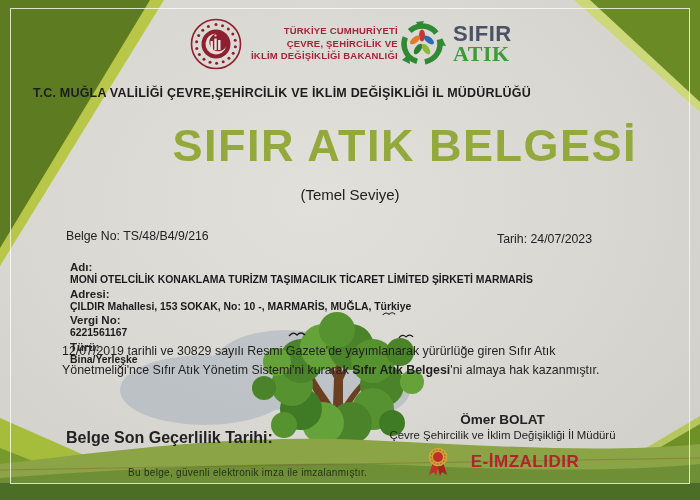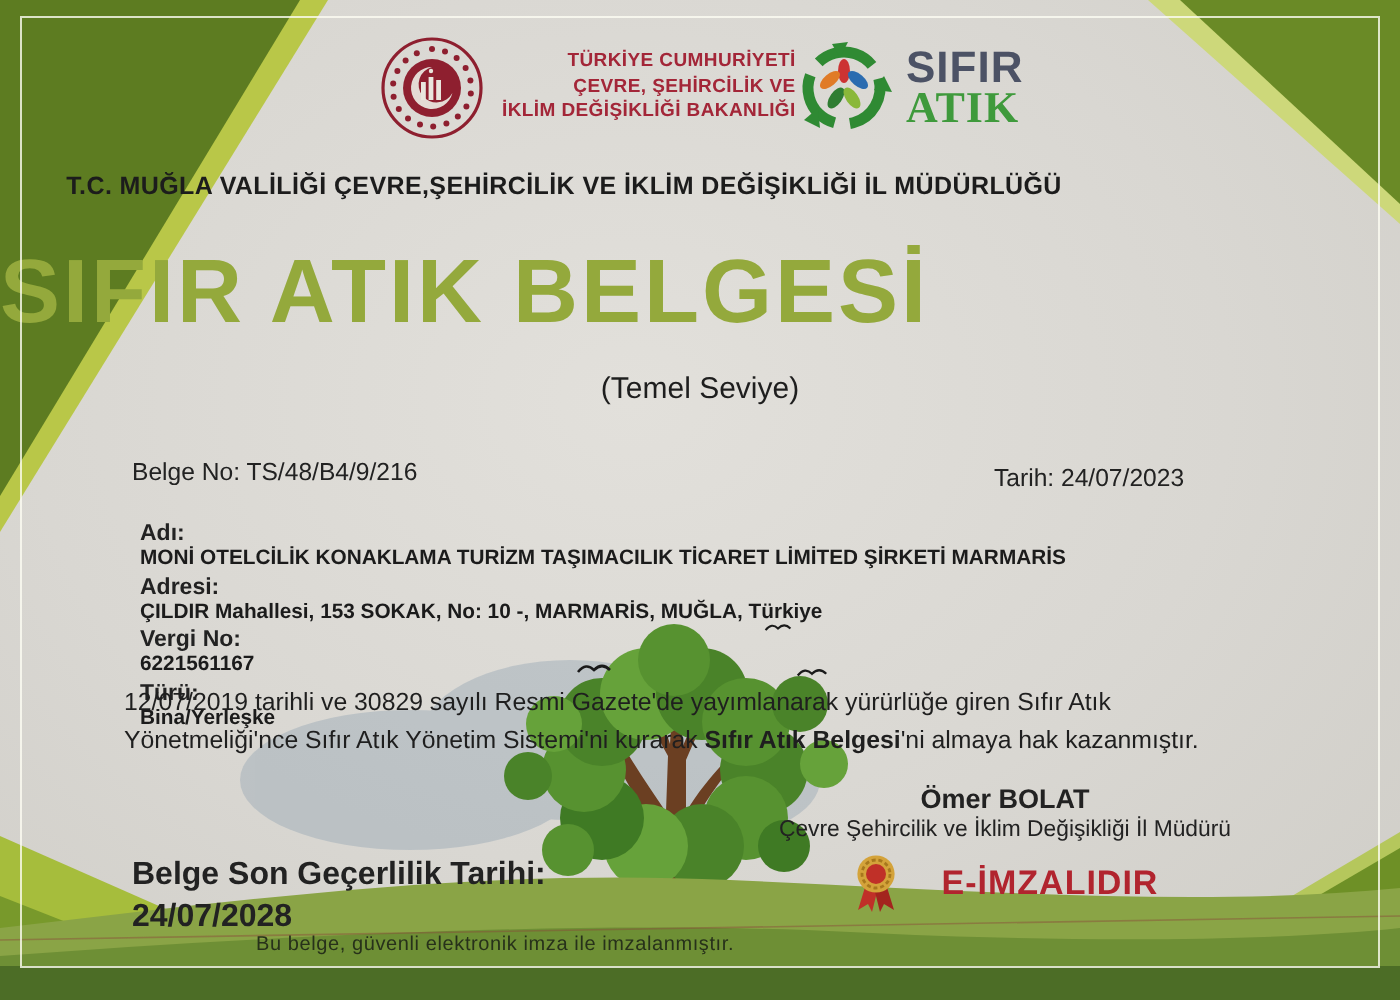--- a/index.html
+++ b/index.html
@@ -41,37 +41,37 @@
   .header{top:16px;left:0;width:700px;height:62px;}
   .ministry{position:absolute;left:190px;top:2px;display:flex;align-items:center;gap:9px;text-align:right;}
   .ministry-text{font-size:9.5px;font-weight:bold;color:#a32638;line-height:1.3;letter-spacing:.2px;}
   .sifir-logo{position:absolute;left:398px;top:4px;display:flex;align-items:center;gap:7px;}
   .sifir-text{font-size:22px;font-weight:bold;line-height:.92;letter-spacing:.5px;}
   .sifir-text .l1{color:#4c5265;}
   .sifir-text .l2{color:#3f9a3c;font-family:Liberation Serif, serif;}
 
   .subtitle{top:86px;left:0;width:564px;text-align:center;font-size:12.5px;font-weight:bold;
             color:#1c1c1c;letter-spacing:.2px;}
-  .title{top:120px;left:0;width:637px;text-align:left;font-size:45px;font-weight:bold;
+  .title{top:120px;left:0;width:637px;text-align:right;font-size:45px;font-weight:bold;
          color:#94a93c;letter-spacing:1.5px;}
   .level{top:186px;left:0;width:700px;text-align:center;font-size:15px;color:#1e1e1e;}
 
   .meta-left{top:229px;left:66px;font-size:12.3px;font-weight:500;}
   .meta-right{top:232px;left:497px;font-size:12.3px;font-weight:500;}
 
   .fields{top:261px;left:70px;width:580px;font-size:10.4px;}
   .frow{display:flex;margin-bottom:2.5px;flex-direction:column;}
   .flabel{width:78px;flex:none;font-weight:bold;font-size:11.5px;}
   .fvalue{font-weight:bold;color:#1b1b1b;padding-top:1px;}
 
   .paragraph{top:342px;left:62px;width:565px;font-size:12.4px;line-height:1.5;color:#1f1f1f;}
   .paragraph .bold{font-weight:bold;}
 
   .signature{top:392px;left:360px;width:285px;text-align:center;}
-  .sig-name{font-size:13.5px;font-weight:bold;}
+  .sig-name{font-size:13.5px;font-weight:bold;margin-top:20px;}
   .sig-title{font-size:11.4px;margin-top:2px;}
   .stamp-row{margin-top:6px;display:flex;align-items:center;justify-content:center;gap:21px;}
   .stamp-text{font-size:17px;font-weight:bold;color:#b1242e;letter-spacing:.5px;}
 
   .validity{top:428px;left:66px;font-size:16px;font-weight:bold;line-height:1.3;}
   .footer{top:467px;left:128px;font-size:10px;color:#27311a;letter-spacing:.3px;}
 </style>
 </head>
 <body>
 
@@ -248,18 +248,17 @@
         <circle cx="12" cy="10" r="9.3" fill="#d4a33a"></circle>
         <circle cx="12" cy="10" r="7" fill="none" stroke="#a8781d" stroke-width="1.4" stroke-dasharray="2 1.4"></circle>
         <circle cx="12" cy="10" r="5" fill="#c03028"></circle>
       </svg>
       <span class="stamp-text">E-İMZALIDIR</span>
     </div>
   </div>
 
   <div class="abs txt validity">
     <div>Belge Son Geçerlilik Tarihi:</div>
-    <div>24/07/2028</div>
   </div>
 
   <div class="abs txt footer">Bu belge, güvenli elektronik imza ile imzalanmıştır.</div>
 
 </div>
 
 </body></html>

